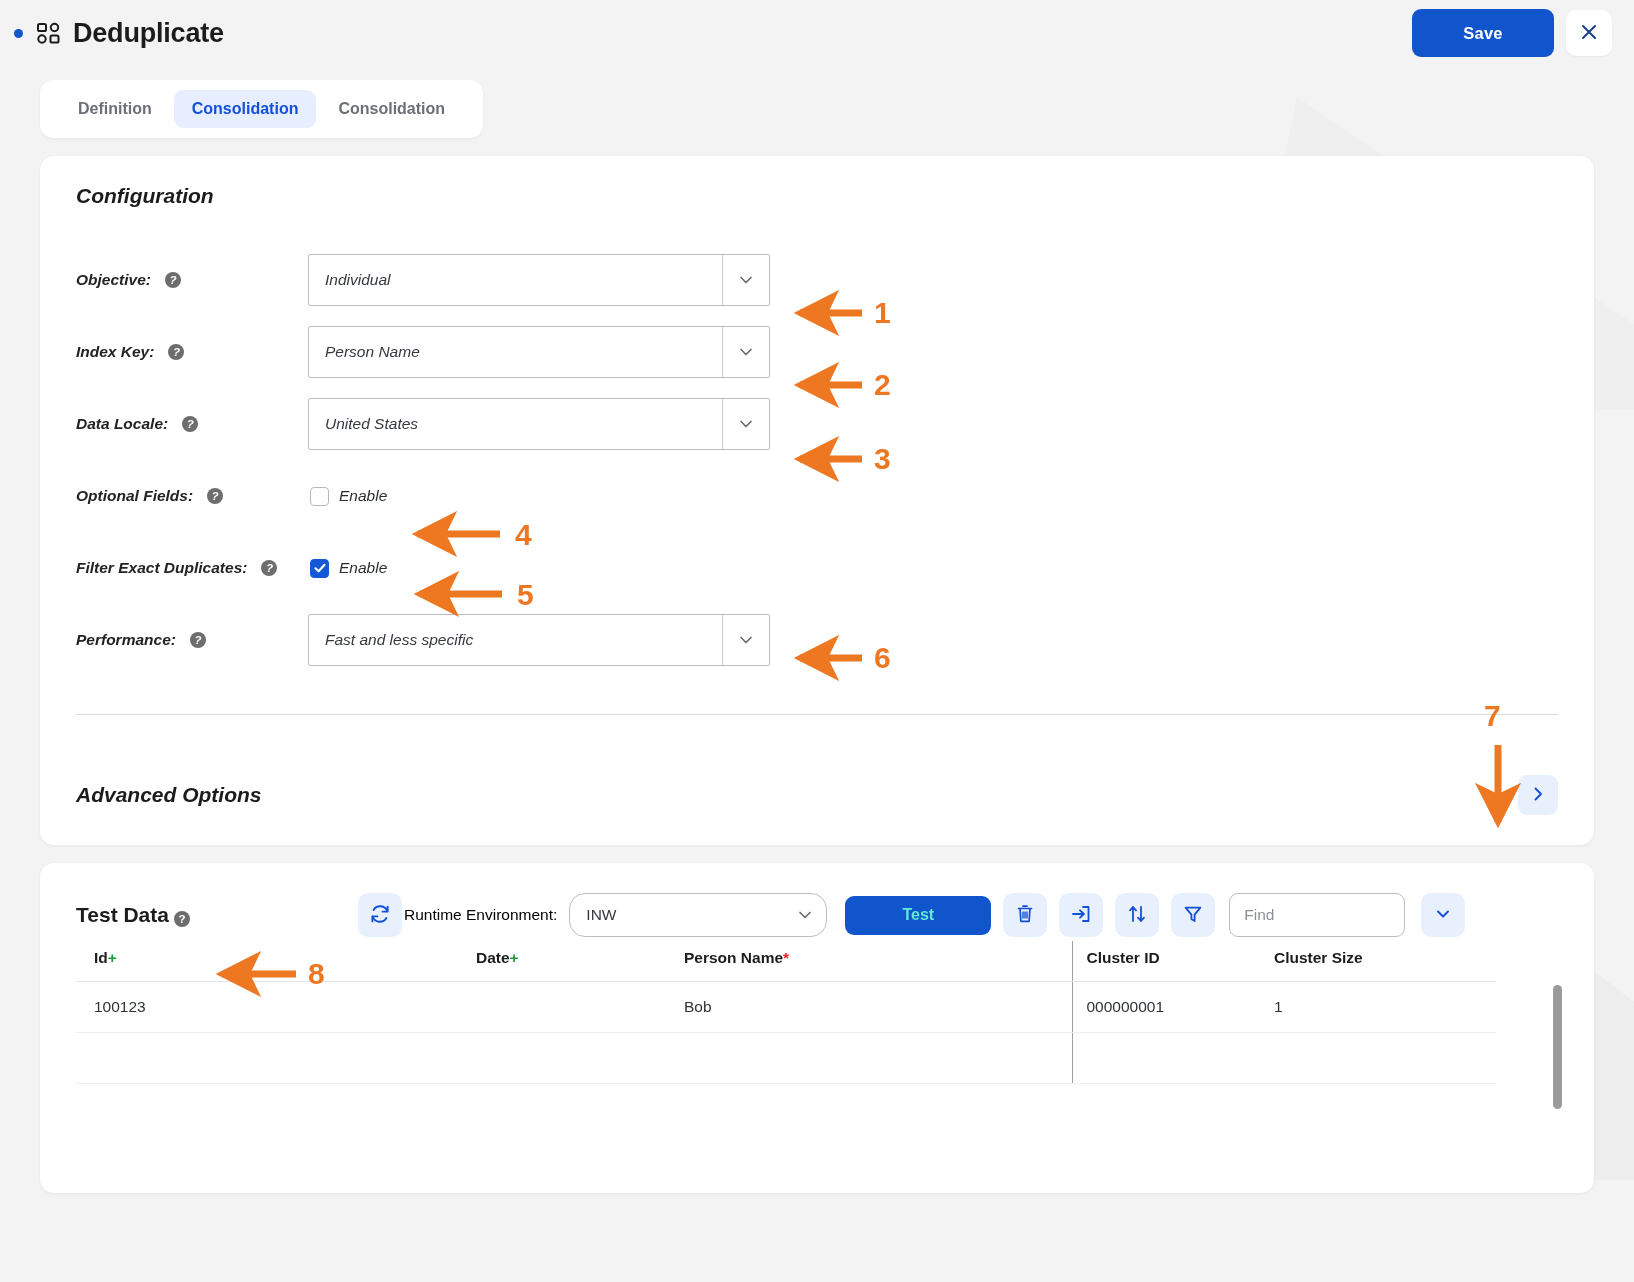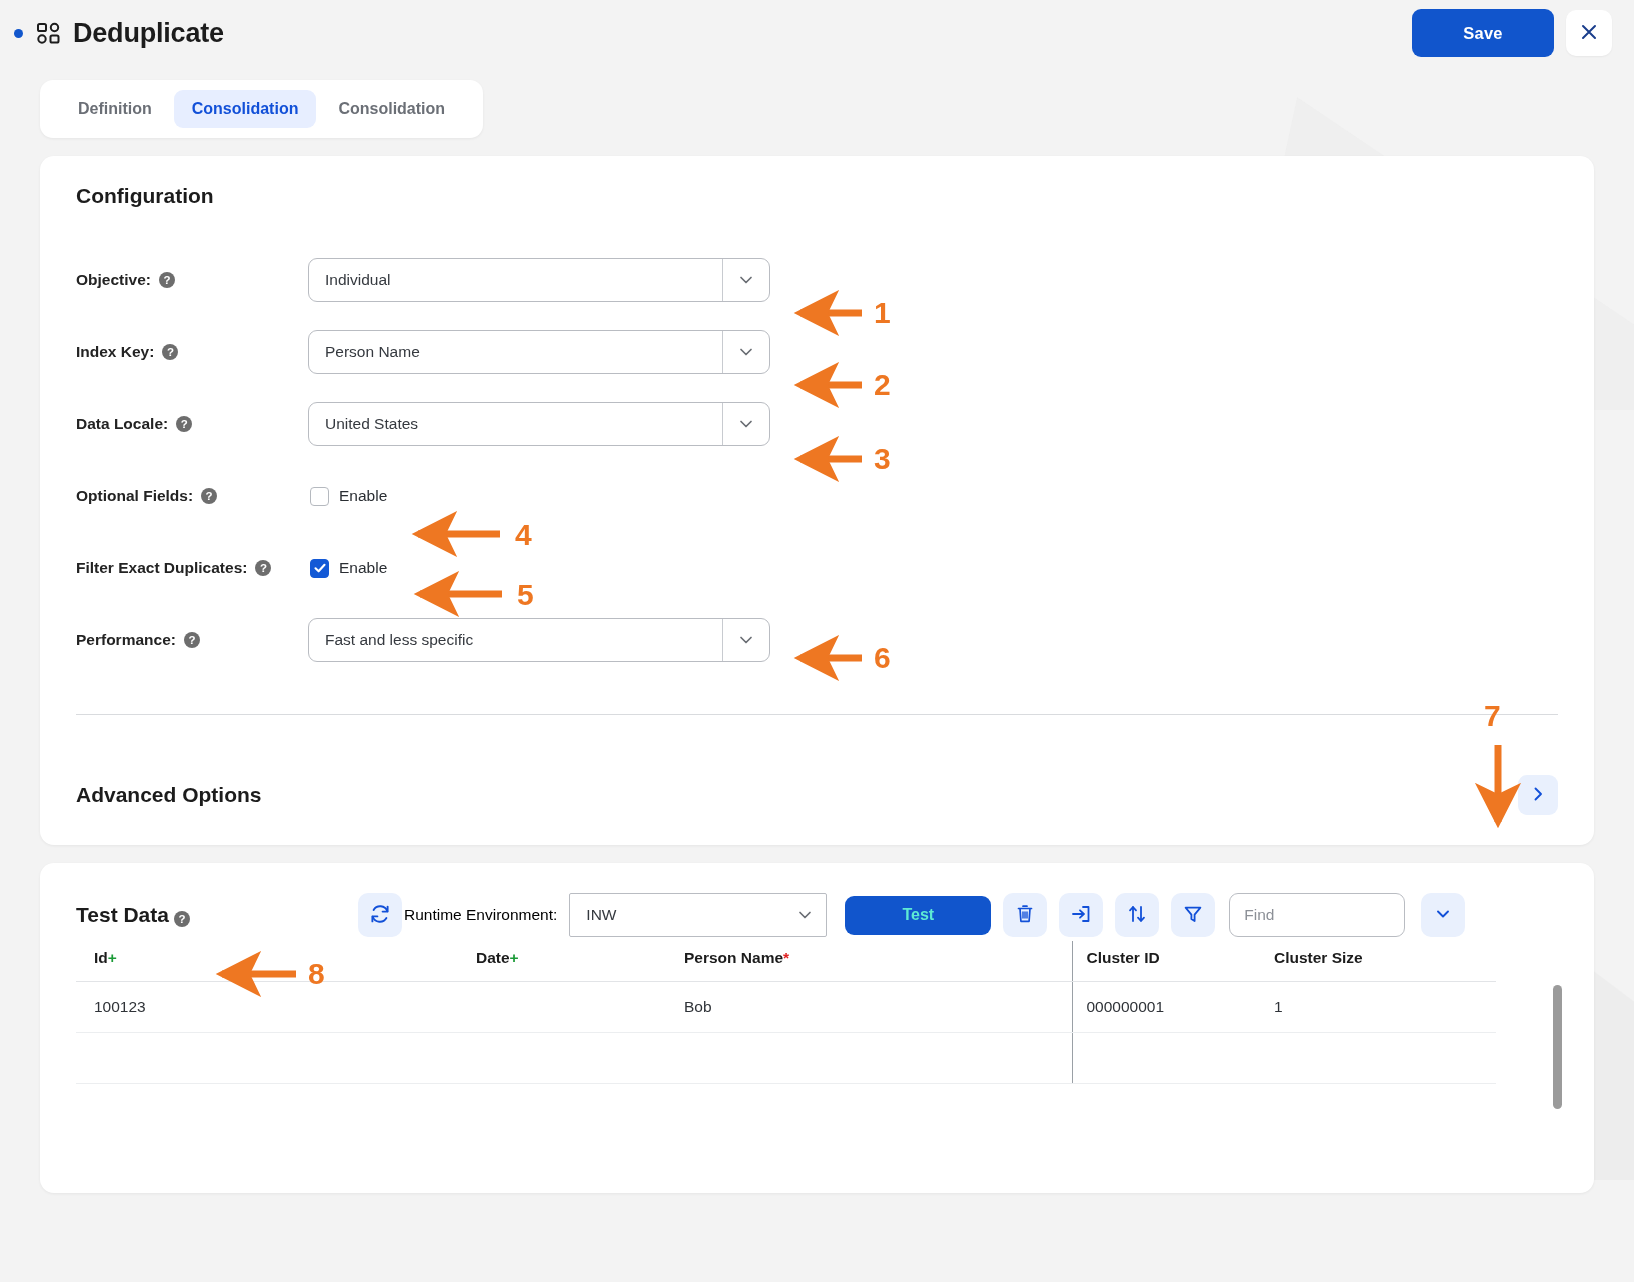--- a/index.html
+++ b/index.html
@@ -85,42 +85,42 @@
   .tab.active { background: #e7eeff; color:#1250d8; }
 
   
   .card {
     position: relative; z-index: 3;
     background: #fff;
     border-radius: 14px;
     margin: 18px 40px 0 40px;
     box-shadow: 0 1px 3px rgba(0,0,0,.06);
   }
-  #config-card { padding: 28px 36px 30px 36px; }
+  #config-card { padding: 28px 36px 30px 36px; font-style: italic; }
   .section-title {
     font-size: 21px; font-weight: bold; color:#1c1c1c;
     margin: 0 0 36px 0;
   }
 
   .form-row { display:flex; align-items:center; height: 72px; }
   .f-label {
     width: 232px; flex:0 0 232px;
     font-size: 15.5px; font-weight: bold; color:#232323;
-    display:flex; align-items:center; gap:8px;
+    display:flex; align-items:center; gap:14px;
   }
   .help {
     width:16px; height:16px; border-radius:50%;
     background:#6d6d6d; color:#fff;
     font-size:11.5px; font-weight:bold; line-height:16px;
     text-align:center; display:inline-block; cursor:pointer;
     font-family:"Liberation Sans", sans-serif;
   }
   .select {
-    width: 462px; height: 44px;
-    border: 1px solid #b9bcc2; border-radius: 9px;
+    width: 462px; height: 52px;
+    border: 1px solid #b9bcc2; border-radius: 2px;
     display:flex; align-items:center;
     background:#fff; cursor:pointer; overflow:hidden;
   }
   .select .val {
     flex:1 1 auto; padding: 0 16px;
     font-size: 15.5px; color:#35393f;
     white-space:nowrap; overflow:hidden; text-overflow:ellipsis;
   }
   .select .caret {
     width: 47px; height: 100%;
@@ -161,21 +161,21 @@
   .test-title .help { margin-top:-2px; }
   .icon-btn {
     width: 44px; height: 44px; border-radius: 10px;
     background:#e9f0fd; border:none; cursor:pointer;
     display:flex; align-items:center; justify-content:center;
     flex:0 0 auto;
   }
   .rt-label { font-size:15.5px; color:#000000; margin: 0 12px 0 2px; white-space:nowrap;}
   .rt-select {
     width: 258px; height: 44px;
-    border:1px solid #b9bcc2; border-radius:2px;
+    border:1px solid #b9bcc2; border-radius:16px;
     display:flex; align-items:center; background:#fff; cursor:pointer;
   }
   .rt-select .val { flex:1 1 auto; padding:0 16px; font-size:15.5px; color:#35393f; }
   .rt-select .caret { width:42px; display:flex; align-items:center; justify-content:center; }
   .test-btn {
     width: 146px; height: 39px; margin-left: 18px;
     background:#1155cc; color:#5eead4; border:none; border-radius:9px;
     font-size:16px; font-weight:bold; cursor:pointer;
     font-family:"Liberation Sans", sans-serif;
     flex:0 0 auto;

